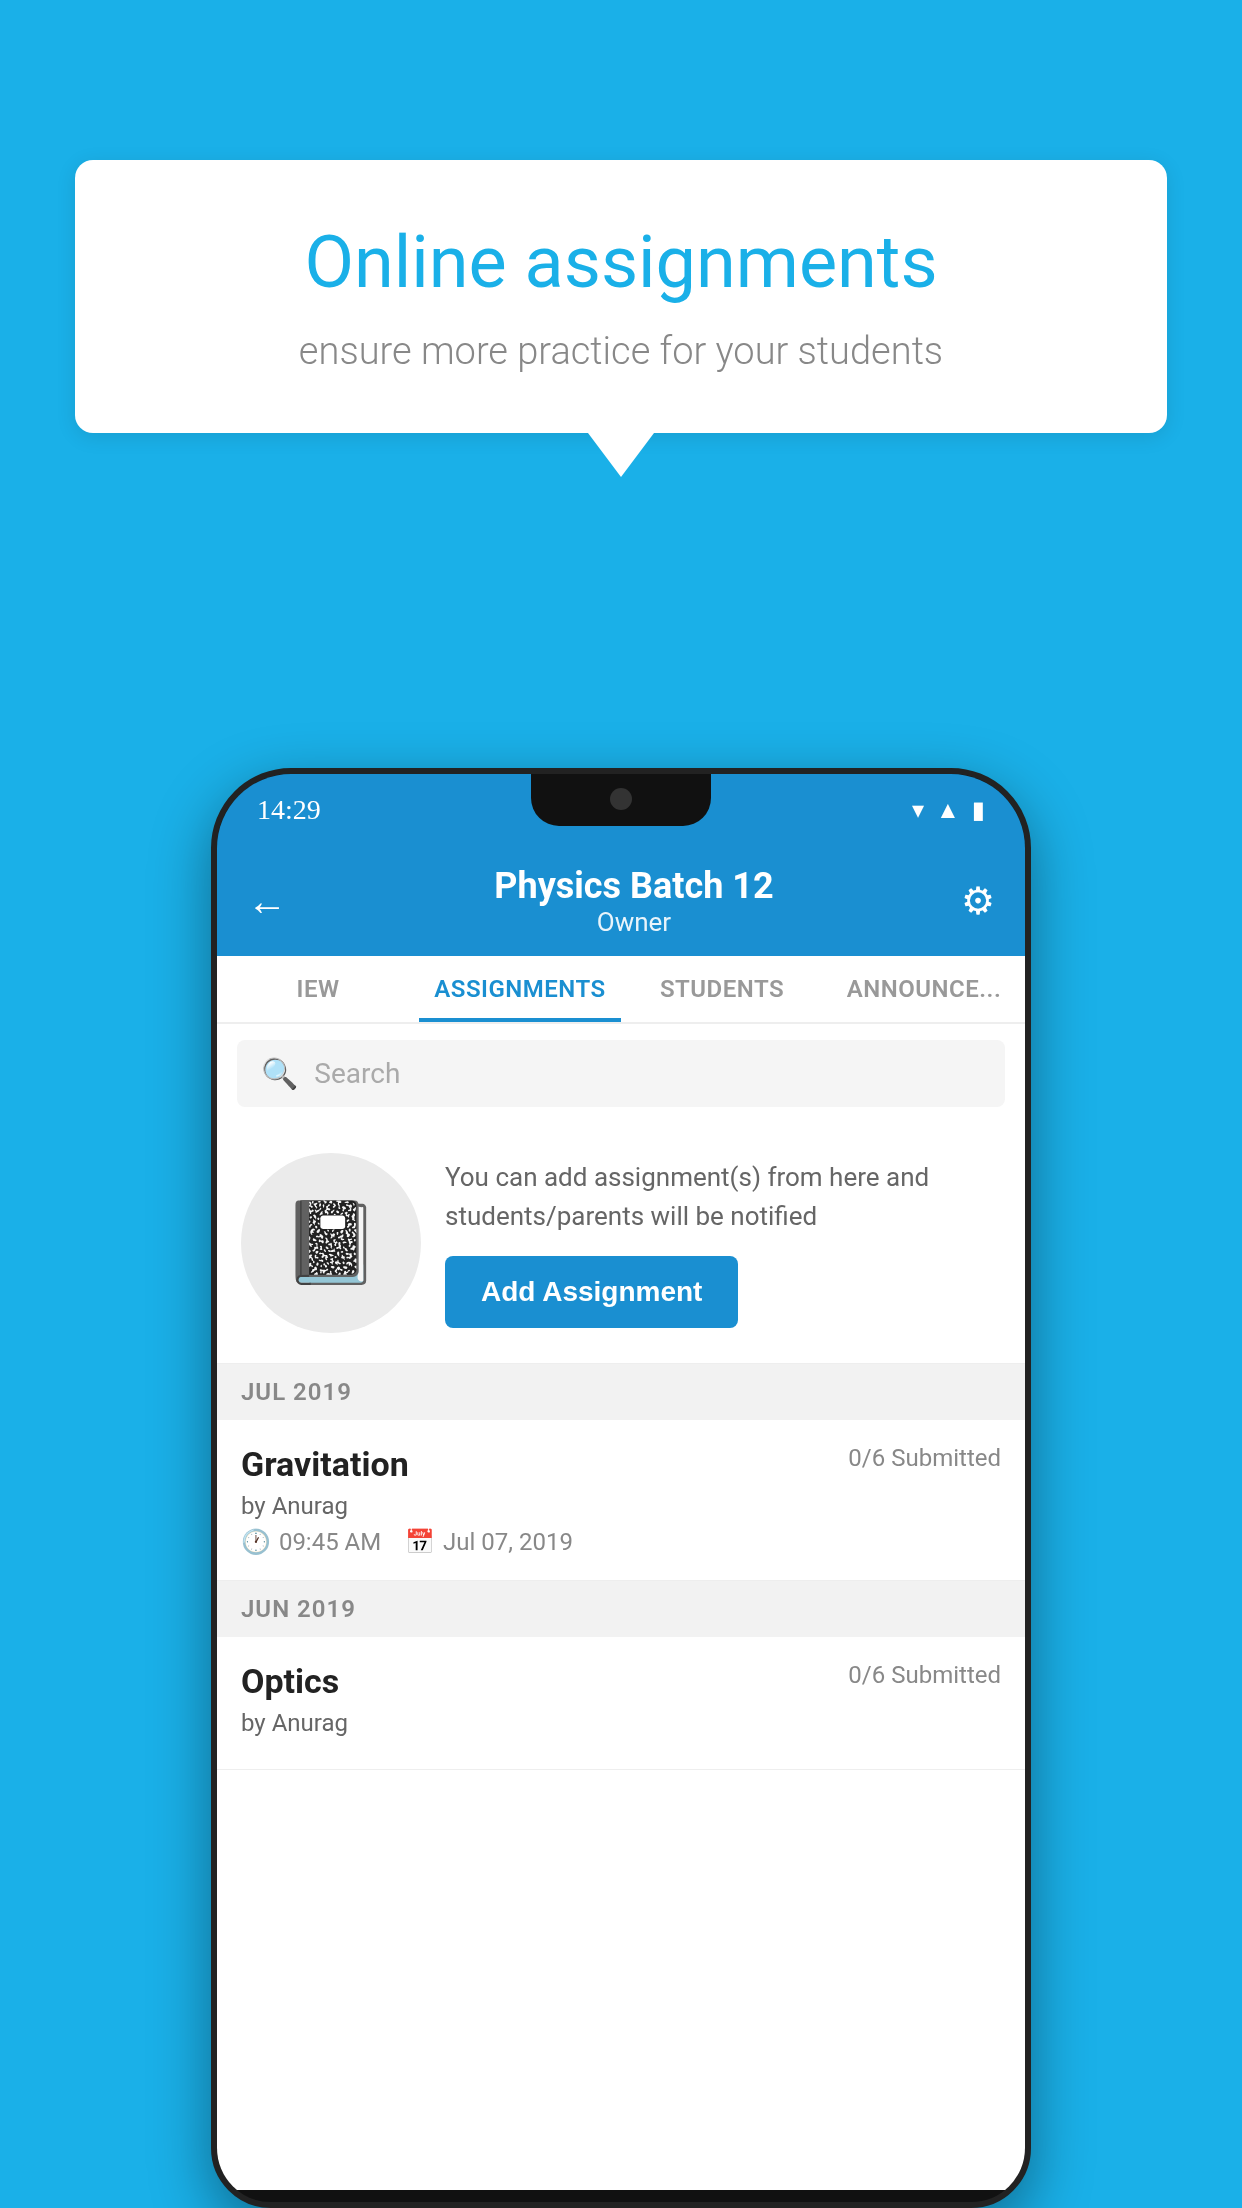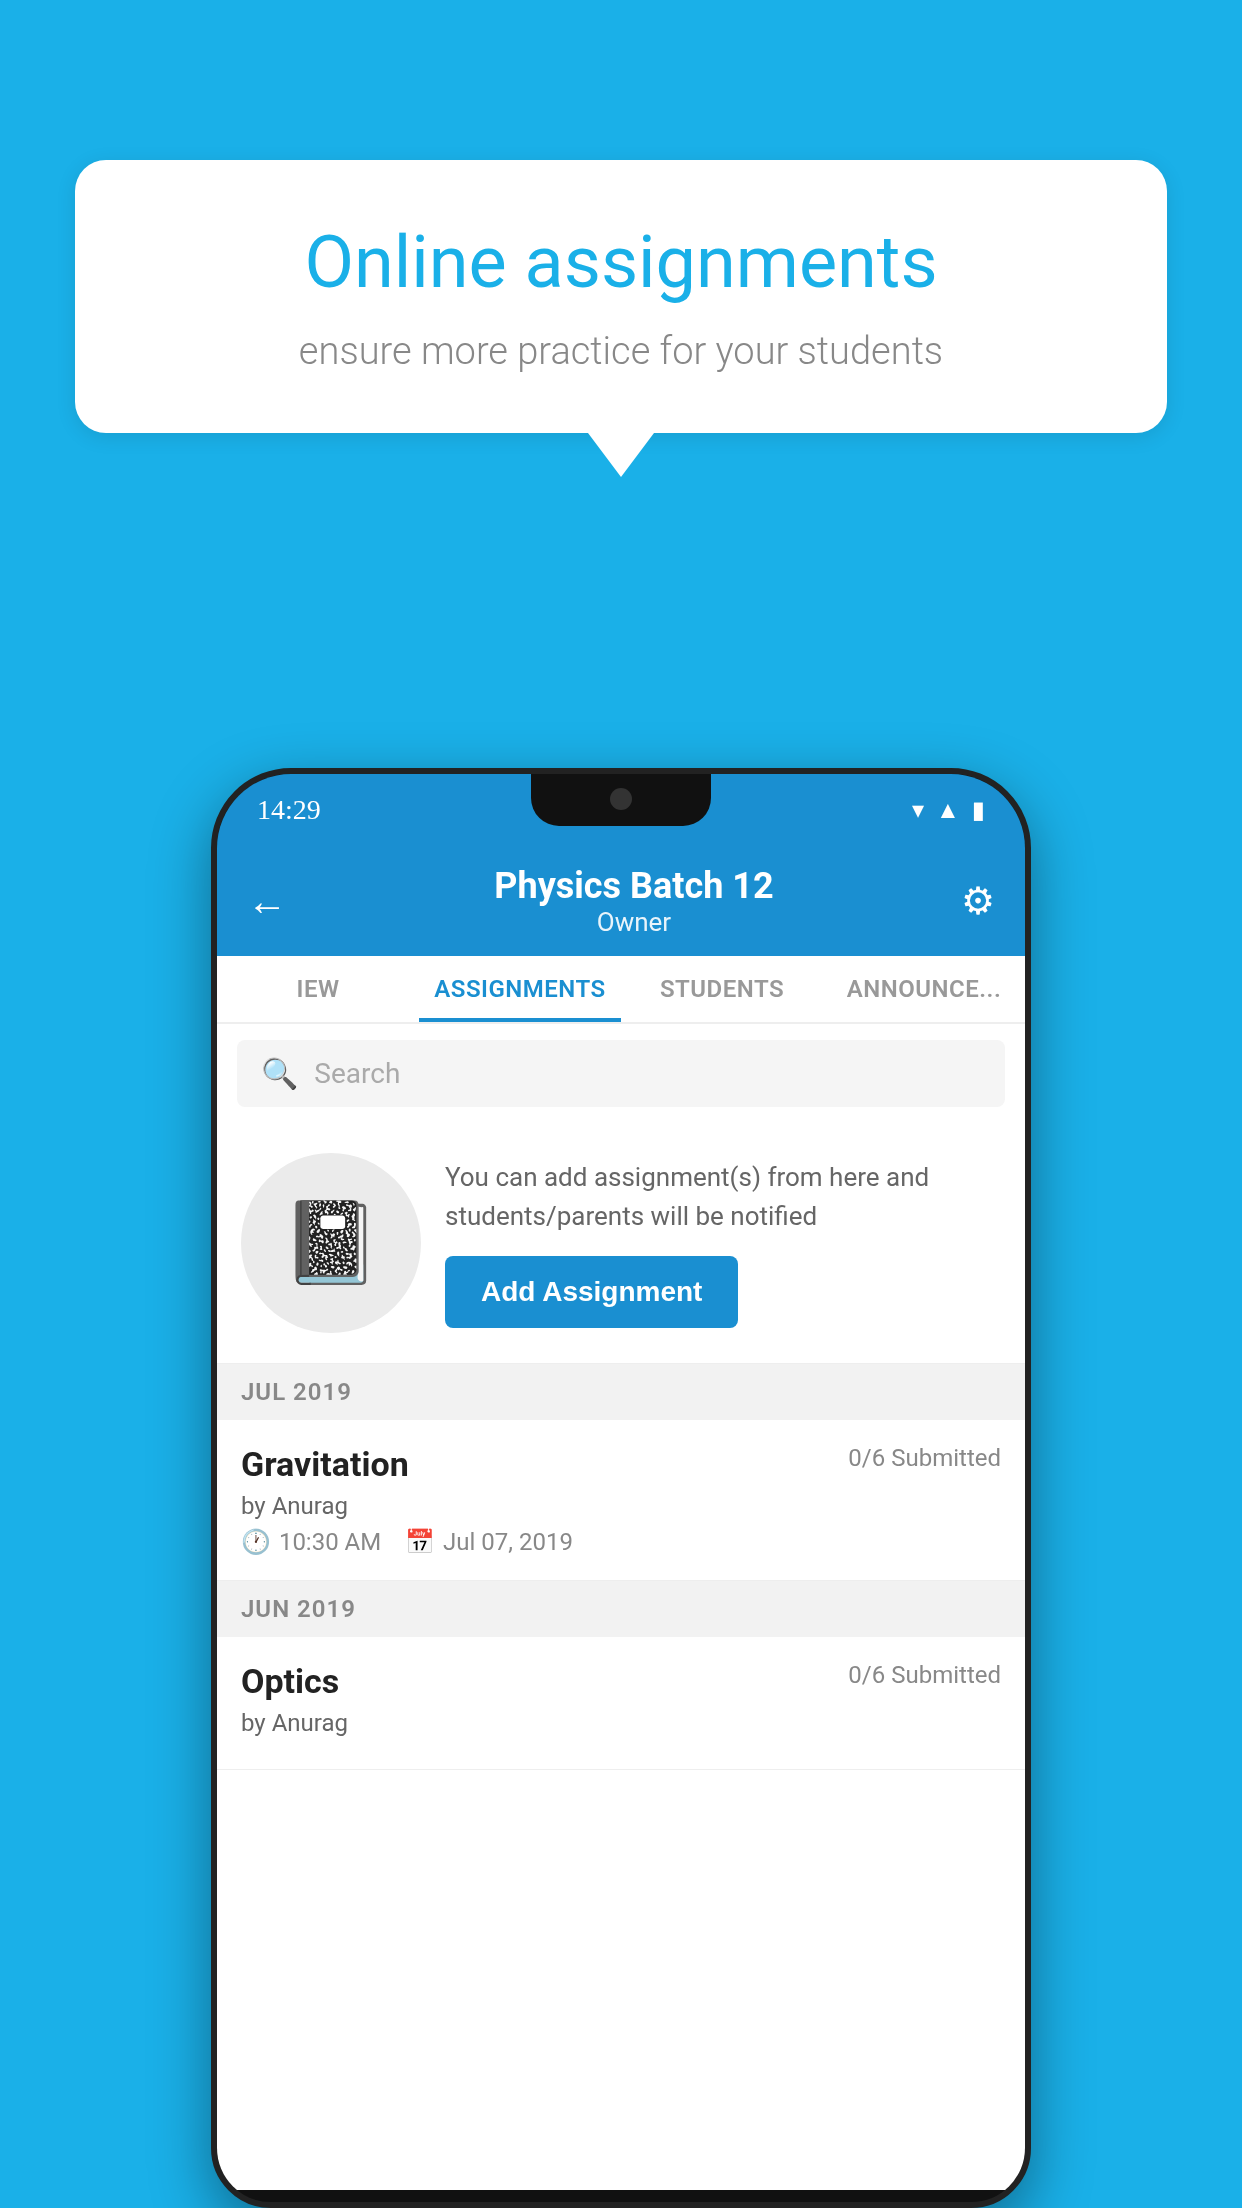--- a/index.html
+++ b/index.html
@@ -14,21 +14,21 @@
 
     
     .speech-bubble-container {
       position: absolute;
       top: 160px;
       left: 75px;
       right: 75px;
     }
     .speech-bubble {
       background: white;
-      border-radius: 31px;
+      border-radius: 18px;
       padding: 60px 80px;
       text-align: center;
       box-shadow: 0 4px 20px rgba(0,0,0,0.1);
       position: relative;
     }
     .speech-bubble::after {
       content: '';
       position: absolute;
       bottom: -44px;
       left: 50%;
@@ -405,21 +405,21 @@
     <div class="month-header">JUL 2019</div>
     <div class="assignment-item">
       <div class="assignment-row-top">
         <span class="assignment-name">Gravitation</span>
         <span class="assignment-submitted">0/6 Submitted</span>
       </div>
       <div class="assignment-by">by Anurag</div>
       <div class="assignment-meta">
         <div class="meta-item">
           <span class="meta-icon">🕐</span>
-          <span>10:30 AM</span>
+          <span>09:45 AM</span>
         </div>
         <div class="meta-item">
           <span class="meta-icon">📅</span>
           <span>Jul 07, 2019</span>
         </div>
       </div>
     </div>
 
     <div class="month-header">JUN 2019</div>
     <div class="assignment-item">

